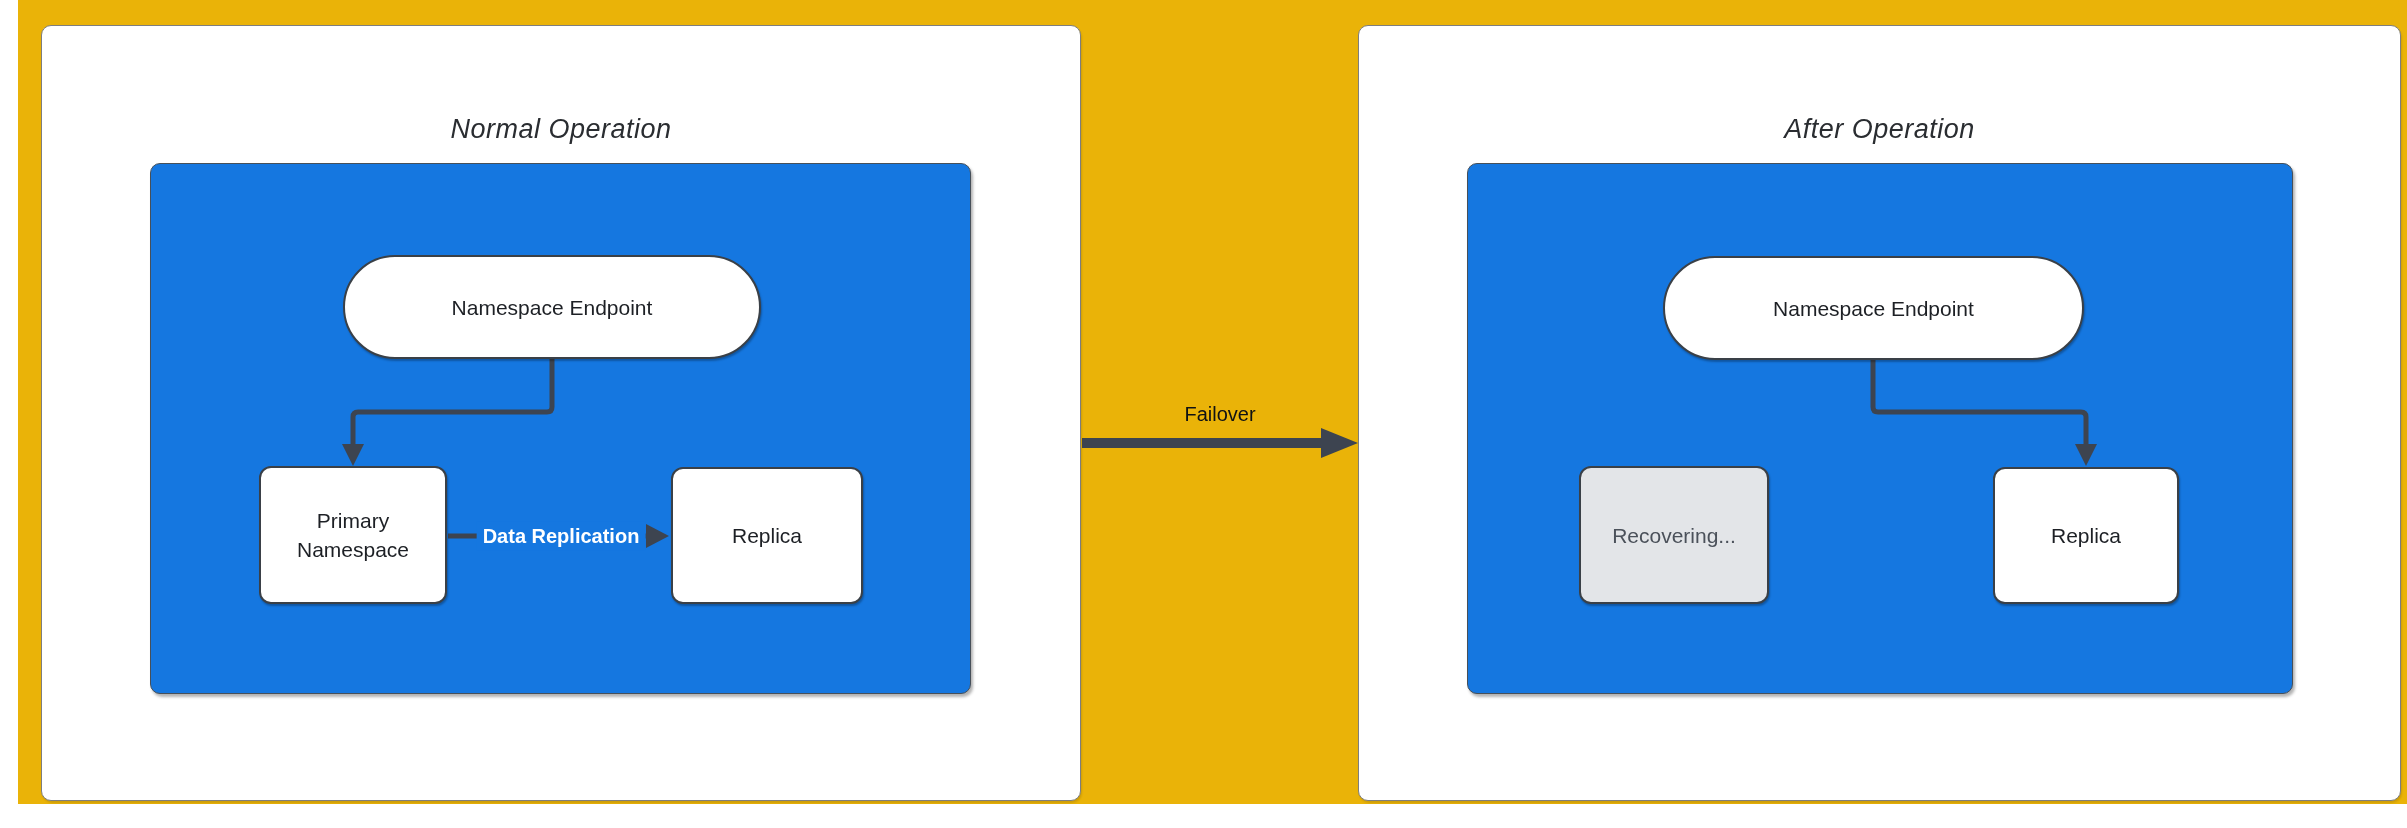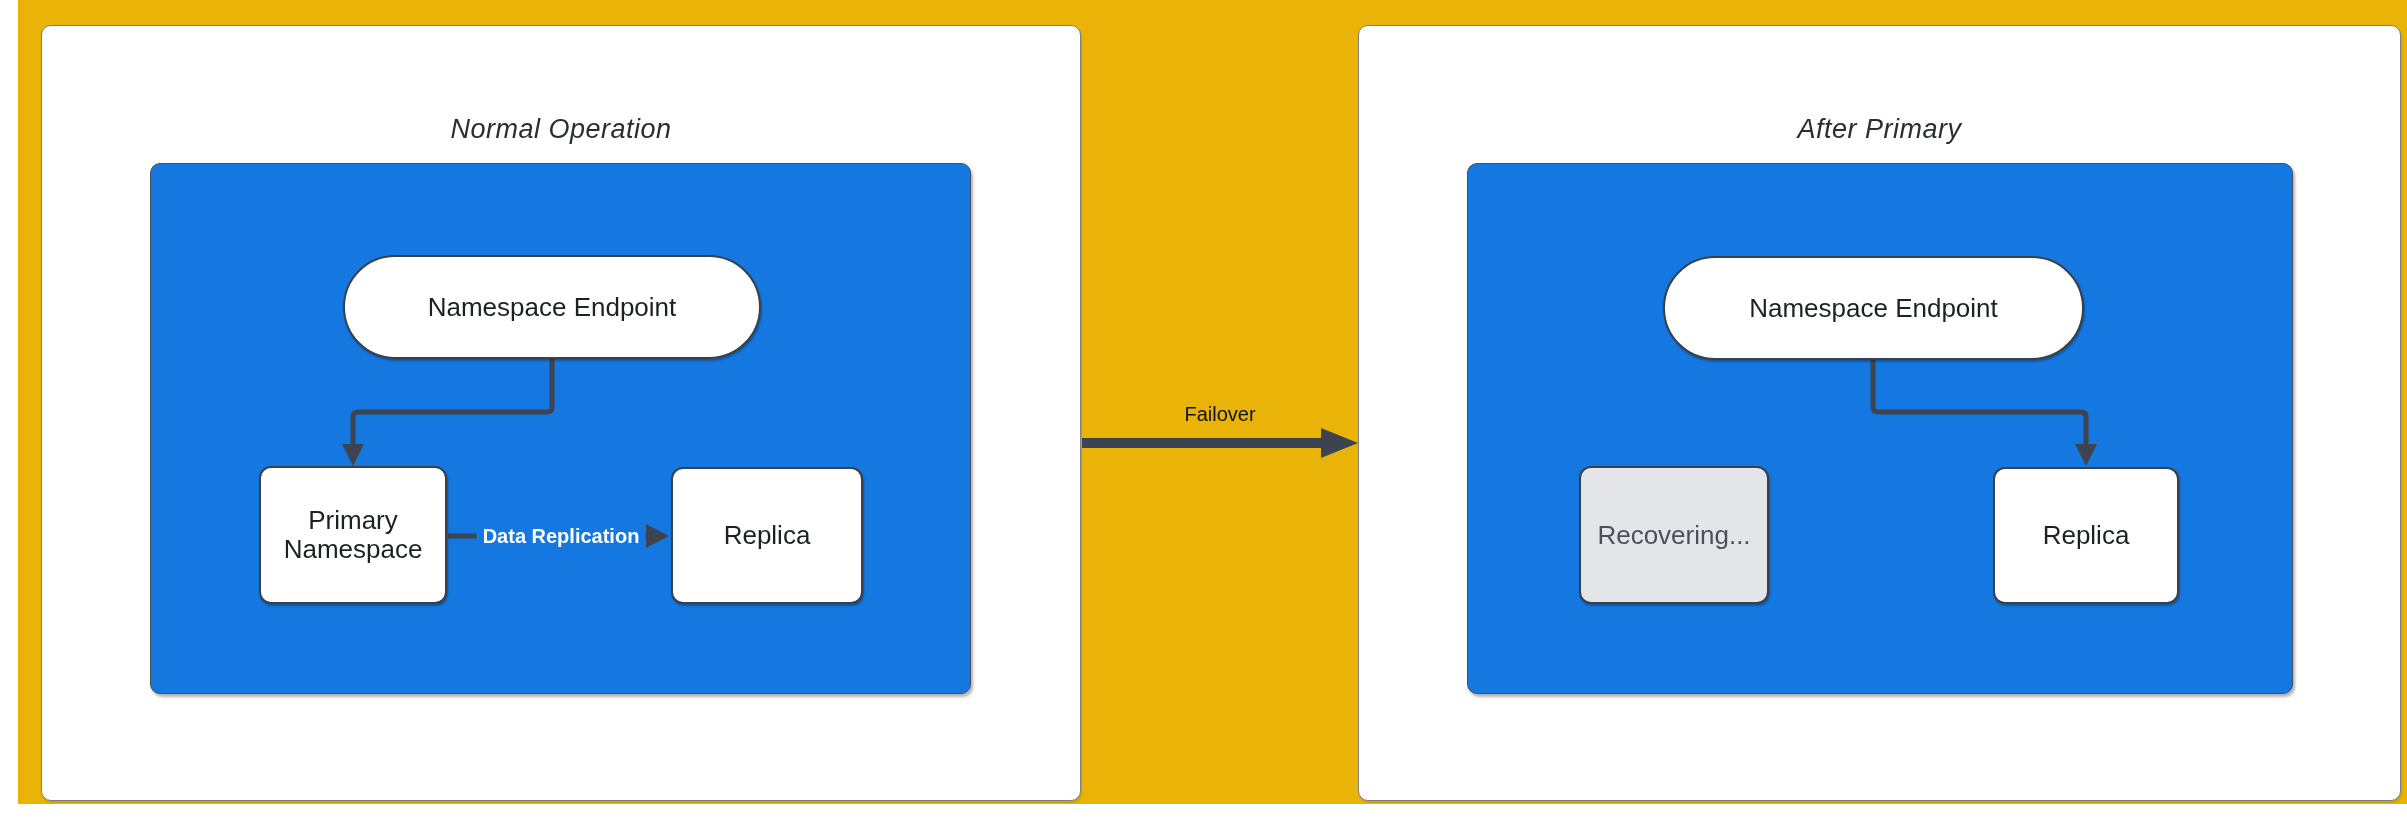--- a/index.html
+++ b/index.html
@@ -50,21 +50,21 @@
   #container-left  { left: 132px;  top: 163px; width: 821px; height: 531px; }
   #container-right { left: 1449px; top: 163px; width: 826px; height: 531px; }
   .node {
     position: absolute;
     background: #ffffff;
     border: 2px solid #3a4047;
     display: flex;
     align-items: center;
     justify-content: center;
     text-align: center;
-    font-size: 26px;
+    font-size: 21px;
     line-height: 29px;
     color: #1d2025;
     box-shadow: 1px 2px 2px rgba(0,0,0,0.28);
     box-sizing: border-box;
   }
   .pill { border-radius: 54px; }
   .rect { border-radius: 12px; }
   #node-endpoint-left   { left: 325px;  top: 255px; width: 418px; height: 104px; }
   #node-endpoint-right  { left: 1645px; top: 256px; width: 421px; height: 104px; }
   #node-primary         { left: 241px;  top: 466px; width: 188px; height: 138px; padding: 0 24px; }
@@ -104,21 +104,21 @@
 </head>
 <body>
 
 <div id="canvas">
 
   <div class="panel" id="panel-left">
     <div class="panel-title">Normal Operation</div>
   </div>
 
   <div class="panel" id="panel-right">
-    <div class="panel-title">After Primary</div>
+    <div class="panel-title">After Operation</div>
   </div>
 
   <div class="blue-container" id="container-left"></div>
   <div class="blue-container" id="container-right"></div>
 
   <svg id="arrow-layer" viewBox="0 0 2407 828" xmlns="http://www.w3.org/2000/svg">
 
     <g stroke="#3d4450" stroke-width="5" fill="none" stroke-linejoin="round" stroke-linecap="butt">
       <path d="M534 359 L534 407 Q534 412 529 412 L340 412 Q335 412 335 417 L335 446"></path>
     </g>

